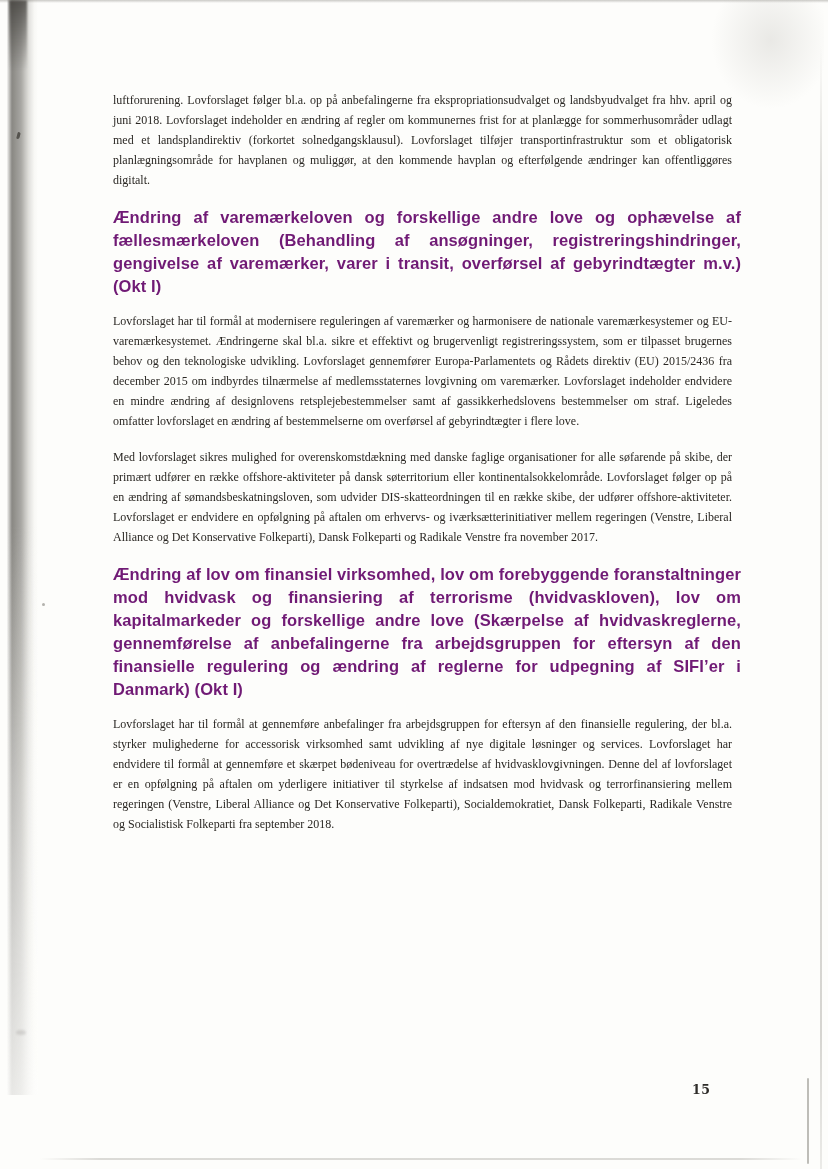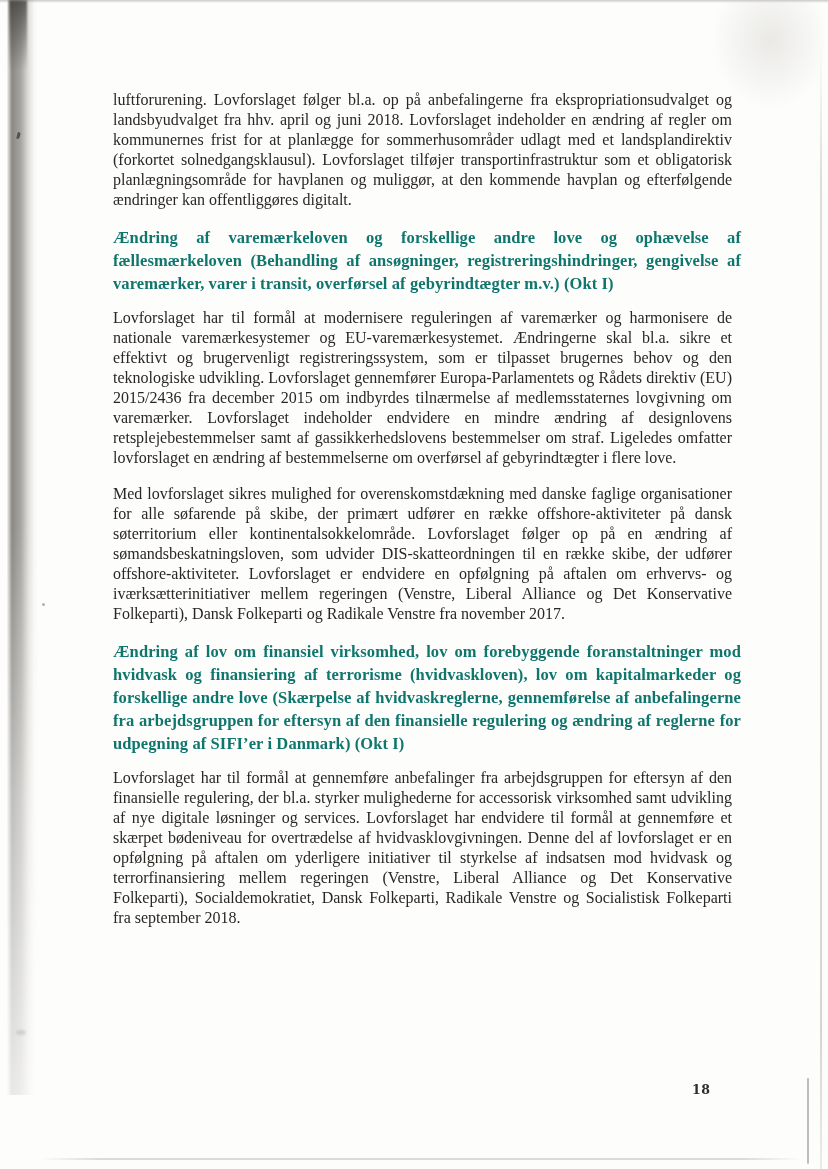--- a/index.html
+++ b/index.html
@@ -5,26 +5,26 @@
   html,body{margin:0;padding:0;}
   body{
     width:828px;height:1169px;position:relative;overflow:hidden;
     background:#fdfdfb;
   }
   .content{
     position:absolute;left:113px;top:90px;width:628px;
   }
   .para{
     font-family:"Liberation Serif",serif;
-    font-size:16px;line-height:20px;color:#2a2723;
+    font-size:12px;line-height:20px;color:#2a2723;
     text-align:justify;margin:0 9px 16px 0;
   }
   .heading{
-    font-family:Liberation Serif, serif;
-    font-weight:700;font-size:16.5px;line-height:23px;color:#0f766e;
+    font-family:Liberation Sans, sans-serif;
+    font-weight:700;font-size:16.5px;line-height:23px;color:#701a75;
     text-align:justify;margin:0 0 13px 0;letter-spacing:0.1px;
   }
   .page-number{
     position:absolute;left:692px;top:1082px;
     font-family:"DejaVu Serif",serif;font-size:12.5px;font-weight:700;
     color:#2e2c29;letter-spacing:0.5px;
   }
   
   .edge-left{
     position:absolute;left:7px;top:0;width:31px;height:1095px;
@@ -98,13 +98,13 @@
   <p class="para">Lovforslaget har til formål at modernisere reguleringen af varemærker og harmonisere de nationale varemærkesystemer og EU-varemærkesystemet. Ændringerne skal bl.a. sikre et effektivt og brugervenligt registreringssystem, som er tilpasset brugernes behov og den teknologiske udvikling. Lovforslaget gennemfører Europa-Parlamentets og Rådets direktiv (EU) 2015/2436 fra december 2015 om indbyrdes tilnærmelse af medlemsstaternes lovgivning om varemærker. Lovforslaget indeholder endvidere en mindre ændring af designlovens retsplejebestemmelser samt af gassikkerhedslovens bestemmelser om straf. Ligeledes omfatter lovforslaget en ændring af bestemmelserne om overførsel af gebyrindtægter i flere love.</p>
 
 
   <p class="para">Med lovforslaget sikres mulighed for overenskomstdækning med danske faglige organisationer for alle søfarende på skibe, der primært udfører en række offshore-aktiviteter på dansk søterritorium eller kontinentalsokkelområde. Lovforslaget følger op på en ændring af sømandsbeskatningsloven, som udvider DIS-skatteordningen til en række skibe, der udfører offshore-aktiviteter. Lovforslaget er endvidere en opfølgning på aftalen om erhvervs- og iværksætterinitiativer mellem regeringen (Venstre, Liberal Alliance og Det Konservative Folkeparti), Dansk Folkeparti og Radikale Venstre fra november 2017.</p>
 
   <h2 class="heading">Ændring af lov om finansiel virksomhed, lov om forebyggende foranstaltninger mod hvidvask og finansiering af terrorisme (hvidvaskloven), lov om kapitalmarkeder og forskellige andre love (Skærpelse af hvidvaskreglerne, gennemførelse af anbefalingerne fra arbejdsgruppen for eftersyn af den finansielle regulering og ændring af reglerne for udpegning af SIFI’er i Danmark) (Okt I)</h2>
 
   <p class="para">Lovforslaget har til formål at gennemføre anbefalinger fra arbejdsgruppen for eftersyn af den finansielle regulering, der bl.a. styrker mulighederne for accessorisk virksomhed samt udvikling af nye digitale løsninger og services. Lovforslaget har endvidere til formål at gennemføre et skærpet bødeniveau for overtrædelse af hvidvasklovgivningen. Denne del af lovforslaget er en opfølgning på aftalen om yderligere initiativer til styrkelse af indsatsen mod hvidvask og terrorfinansiering mellem regeringen (Venstre, Liberal Alliance og Det Konservative Folkeparti), Socialdemokratiet, Dansk Folkeparti, Radikale Venstre og Socialistisk Folkeparti fra september 2018.</p>
 </div>
 
-<div class="page-number">18</div>
+<div class="page-number">15</div>
 
 </body></html>

